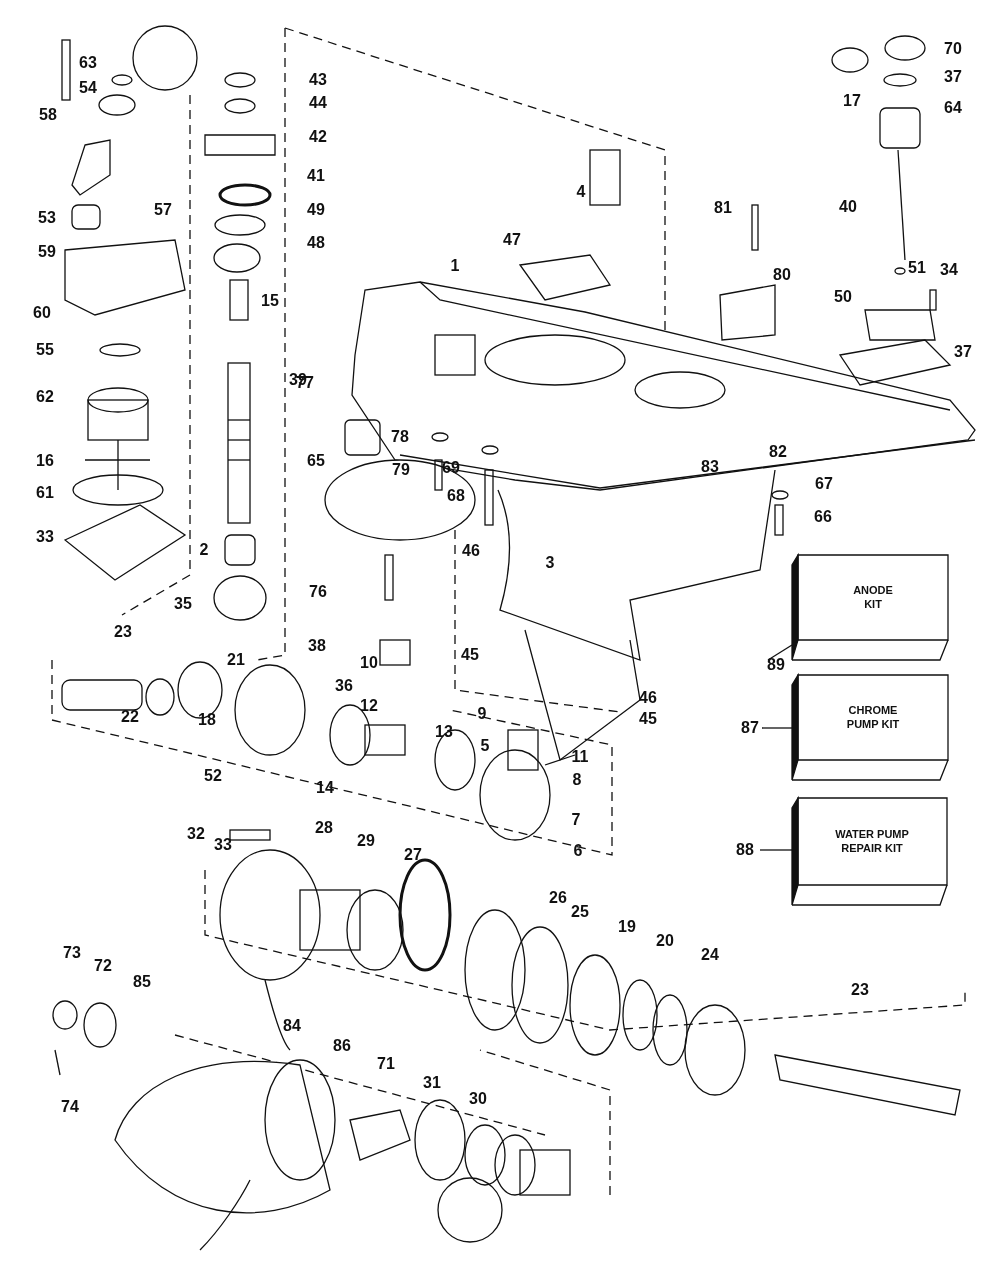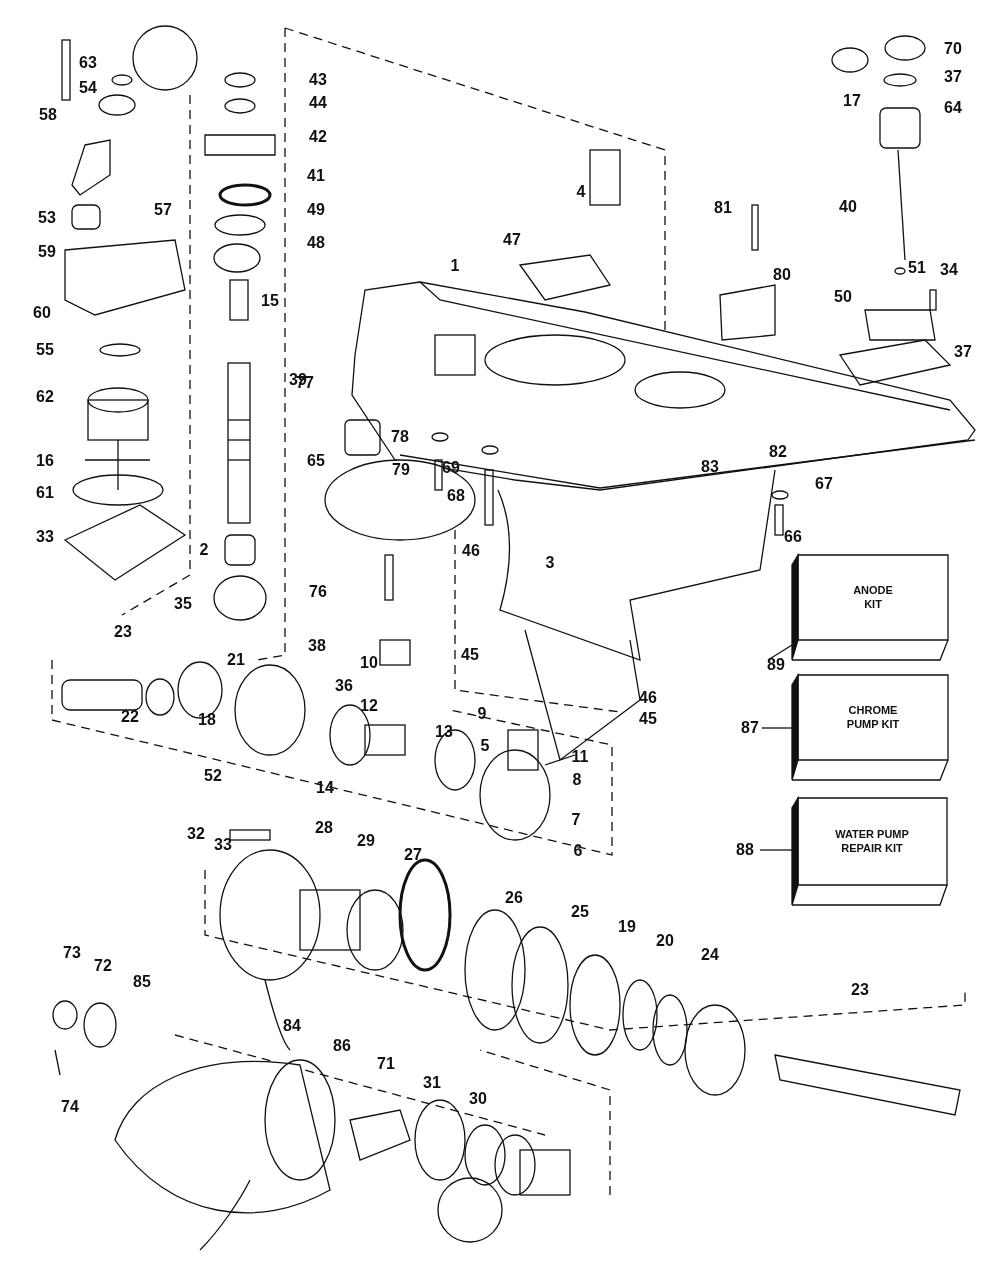--- a/index.html
+++ b/index.html
@@ -196,21 +196,21 @@
     <div class="lbl" style="left: 485px; top: 746px;">5</div>
     <div class="lbl" style="left: 580px; top: 757px;">11</div>
     <div class="lbl" style="left: 577px; top: 780px;">8</div>
     <div class="lbl" style="left: 576px; top: 820px;">7</div>
     <div class="lbl" style="left: 578px; top: 851px;">6</div>
     <div class="lbl" style="left: 196px; top: 834px;">32</div>
     <div class="lbl" style="left: 223px; top: 845px;">33</div>
     <div class="lbl" style="left: 324px; top: 828px;">28</div>
     <div class="lbl" style="left: 366px; top: 841px;">29</div>
     <div class="lbl" style="left: 413px; top: 855px;">27</div>
-    <div class="lbl" style="left: 514px; top: 898px;">26</div>
+    <div class="lbl" style="left: 558px; top: 898px;">26</div>
     <div class="lbl" style="left: 580px; top: 912px;">25</div>
     <div class="lbl" style="left: 627px; top: 927px;">19</div>
     <div class="lbl" style="left: 665px; top: 941px;">20</div>
     <div class="lbl" style="left: 710px; top: 955px;">24</div>
     <div class="lbl" style="left: 860px; top: 990px;">23</div>
     <div class="lbl" style="left: 72px; top: 953px;">73</div>
     <div class="lbl" style="left: 103px; top: 966px;">72</div>
     <div class="lbl" style="left: 142px; top: 982px;">85</div>
     <div class="lbl" style="left: 292px; top: 1026px;">84</div>
     <div class="lbl" style="left: 342px; top: 1046px;">86</div>
@@ -229,21 +229,21 @@
     <div class="lbl" style="left: 316px; top: 461px;">65</div>
     <div class="lbl" style="left: 318px; top: 592px;">76</div>
     <div class="lbl" style="left: 471px; top: 551px;">46</div>
     <div class="lbl" style="left: 550px; top: 563px;">3</div>
     <div class="lbl" style="left: 470px; top: 655px;">45</div>
     <div class="lbl" style="left: 723px; top: 208px;">81</div>
     <div class="lbl" style="left: 782px; top: 275px;">80</div>
     <div class="lbl" style="left: 778px; top: 452px;">82</div>
     <div class="lbl" style="left: 710px; top: 467px;">83</div>
     <div class="lbl" style="left: 824px; top: 484px;">67</div>
-    <div class="lbl" style="left: 793px; top: 517px; margin-top: 20px;">66</div>
+    <div class="lbl" style="left: 823px; top: 517px;">66</div>
     <div class="lbl" style="left: 648px; top: 698px;">46</div>
     <div class="lbl" style="left: 648px; top: 719px;">45</div>
     <div class="lbl" style="left: 953px; top: 49px;">70</div>
     <div class="lbl" style="left: 953px; top: 77px;">37</div>
     <div class="lbl" style="left: 852px; top: 101px;">17</div>
     <div class="lbl" style="left: 953px; top: 108px;">64</div>
     <div class="lbl" style="left: 848px; top: 207px;">40</div>
     <div class="lbl" style="left: 883px; top: 268px; margin-left: 34px;">51</div>
     <div class="lbl" style="left: 949px; top: 270px;">34</div>
     <div class="lbl" style="left: 843px; top: 297px;">50</div>

